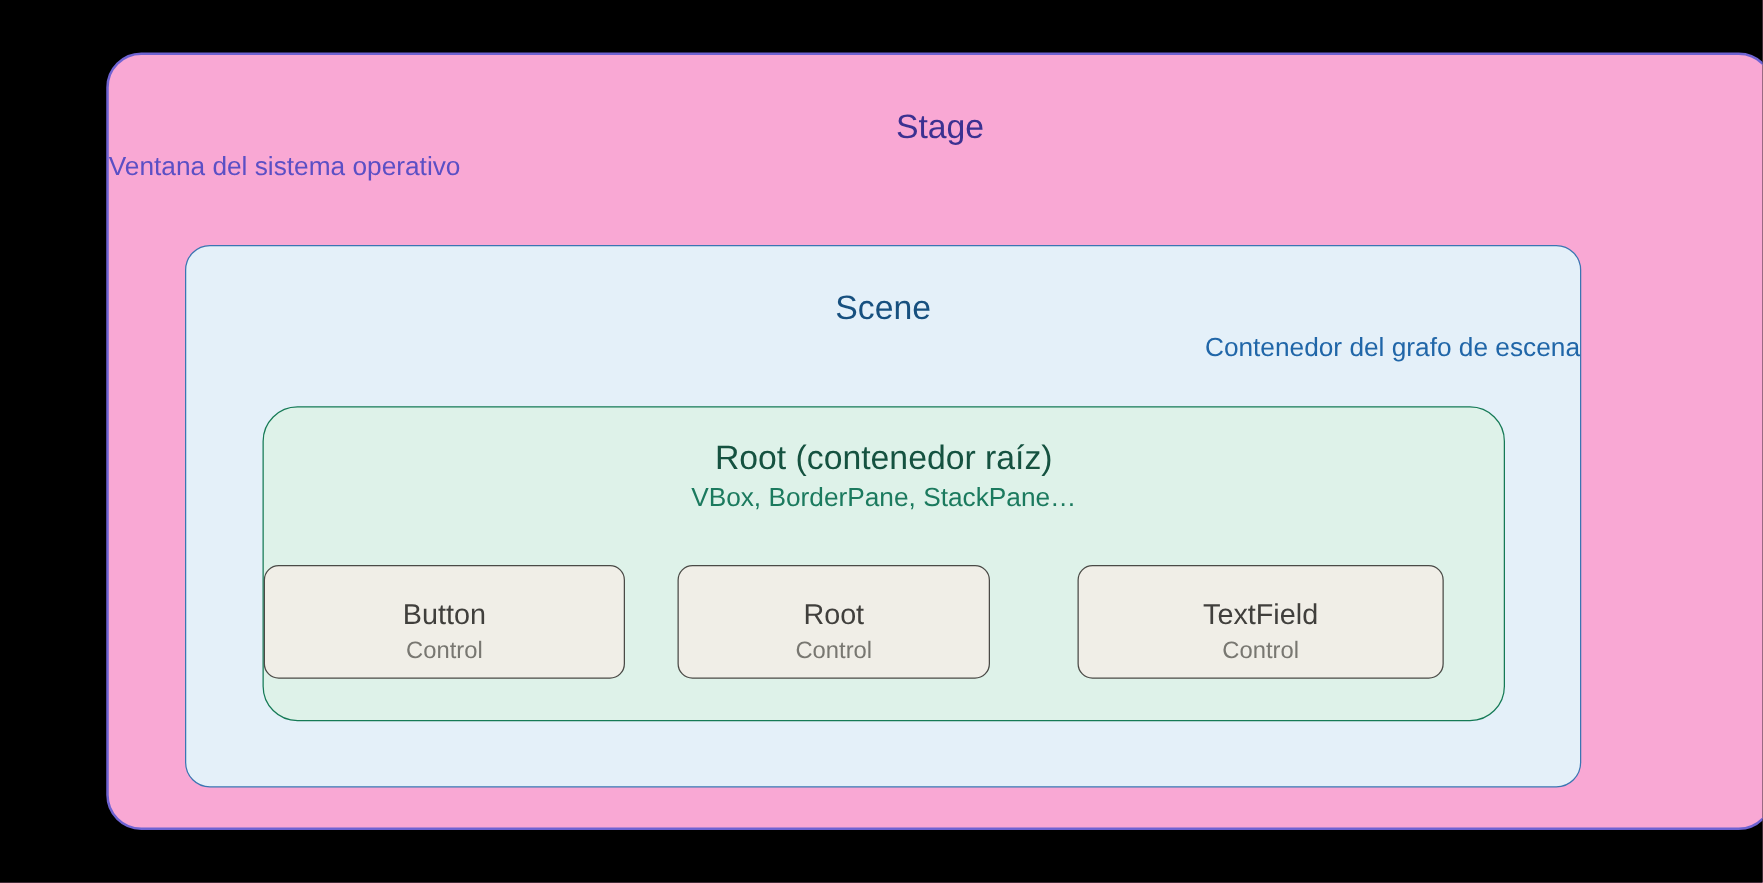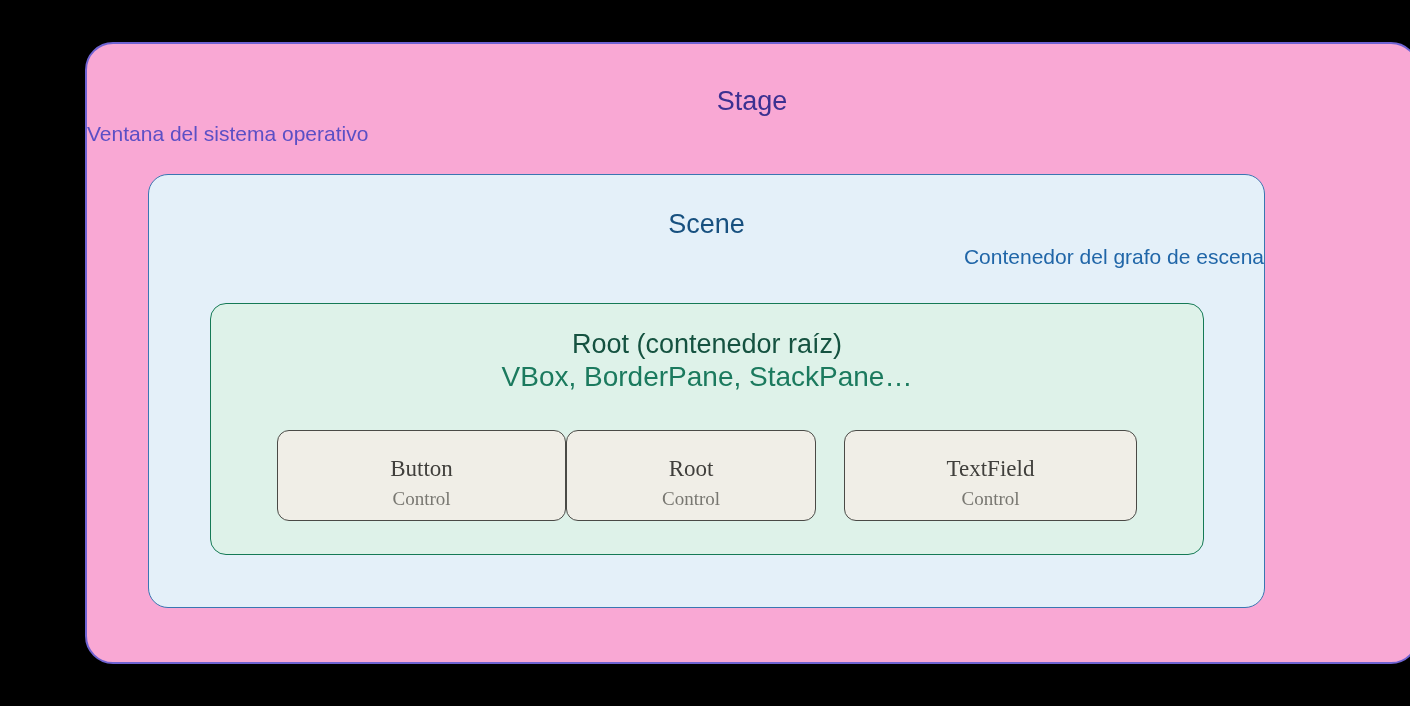--- a/index.html
+++ b/index.html
@@ -39,21 +39,21 @@
   }
   .stage-subtitle {
     font-size: 21px;
     line-height: 32px;
     text-align: left;
     color: #5b4fc5;
   }
   
   .scene {
     left: 61px;
-    top: 130px;
+    top: 152px;
     width: 1117px;
     height: 434px;
     background: #e4f0f9;
     border: 1.5px solid #3a76b2;
     border-radius: 20px;
   }
   .scene-title {
     margin-top: 32px;
     font-size: 27px;
     line-height: 34px;
@@ -67,45 +67,44 @@
     color: #2066a8;
   }
   
   .root {
     left: 61px;
     top: 128px;
     width: 994px;
     height: 252px;
     background: #def2e9;
     border: 1.5px solid #157a56;
-    border-radius: 16px;
+    border-radius: 28px;
   }
   .root-title {
     margin-top: 23px;
     font-size: 27px;
     line-height: 34px;
     text-align: center;
     color: #155240;
   }
   .root-subtitle {
-    font-size: 28px;
+    font-size: 21px;
     line-height: 32px;
     text-align: center;
     color: #1b7a5e;
   }
   
   .controls-row {
     position: absolute;
     left: 0;
     top: 126px;
     width: 100%;
     height: 91px;
     display: flex;
-    justify-content: center;
-    font-family: Liberation Serif, serif;
+    gap: 42px;
   }
   .control-box {
     box-sizing: border-box;
     height: 91px;
     background: #f0eee7;
     border: 1.5px solid #4a4a46;
     border-radius: 12px;
     padding-top: 22px;
     text-align: center;
   }

